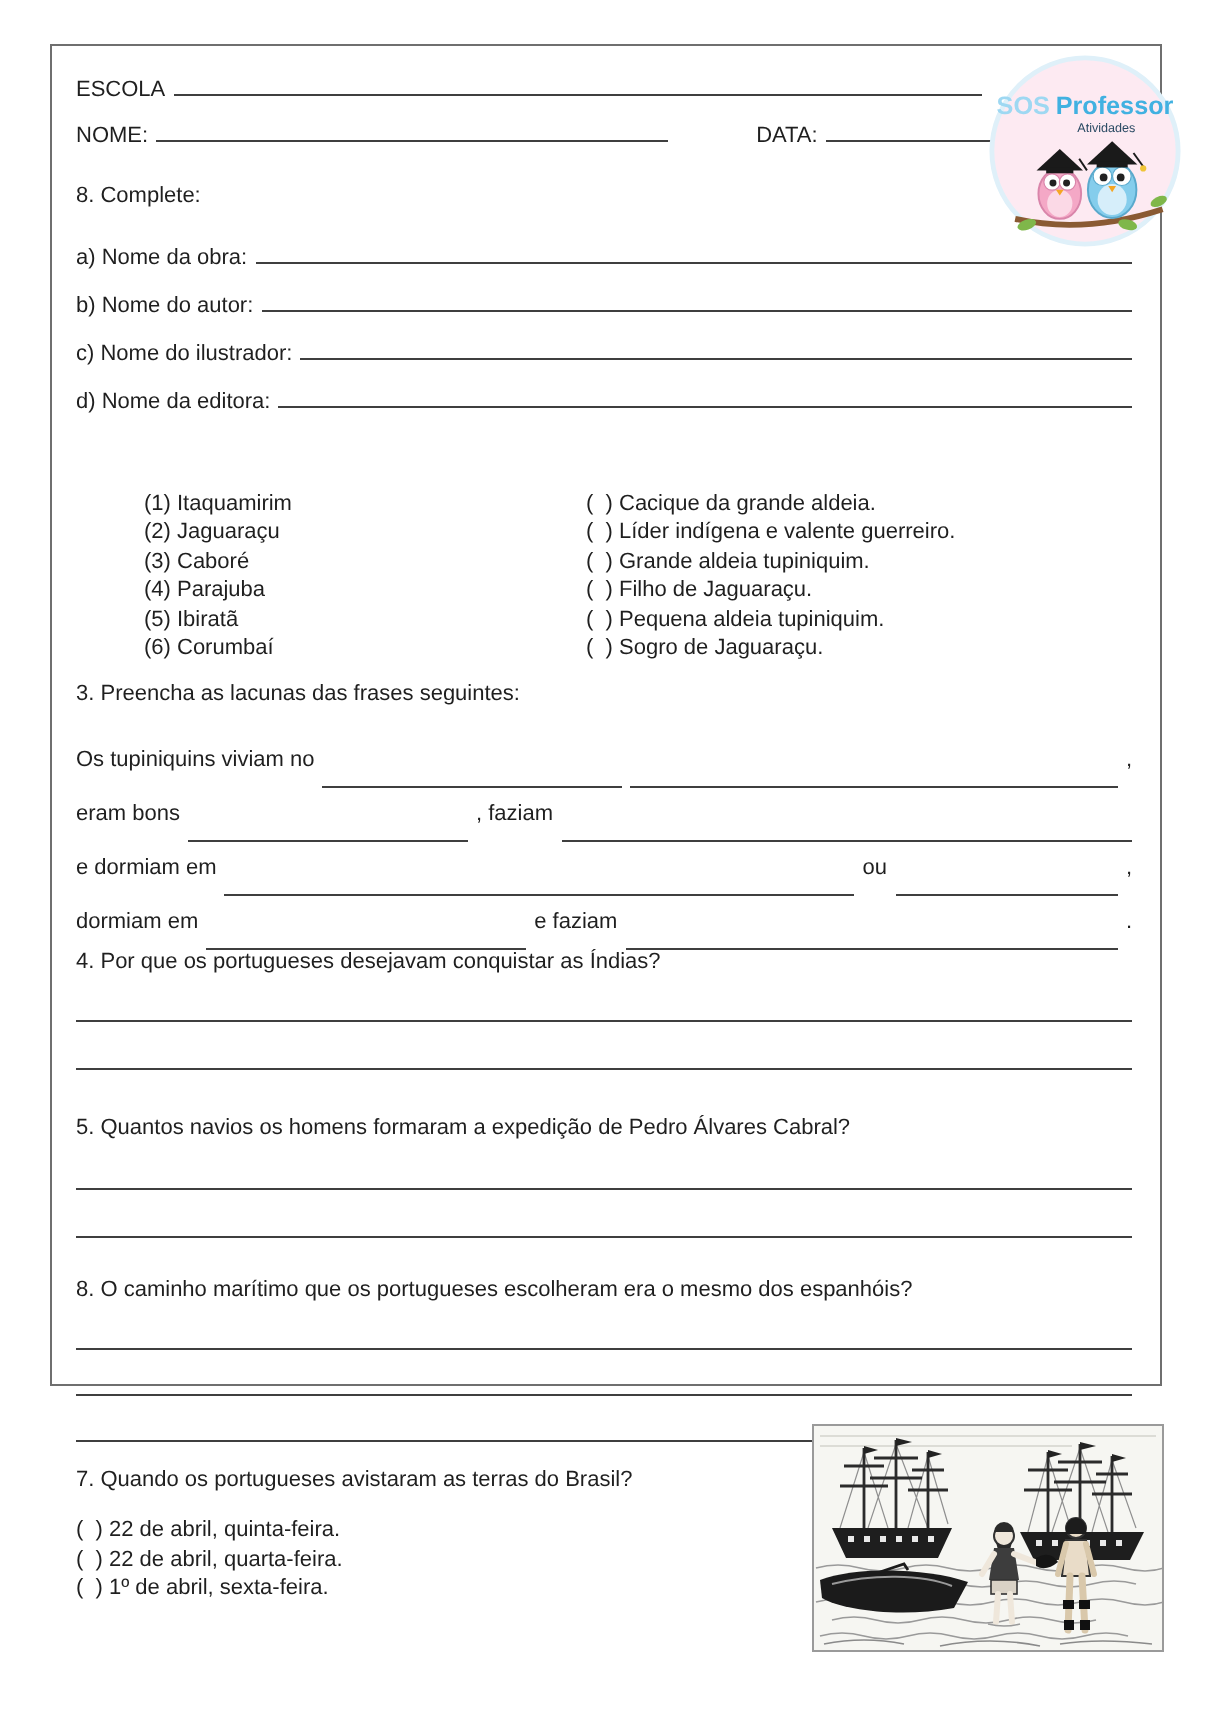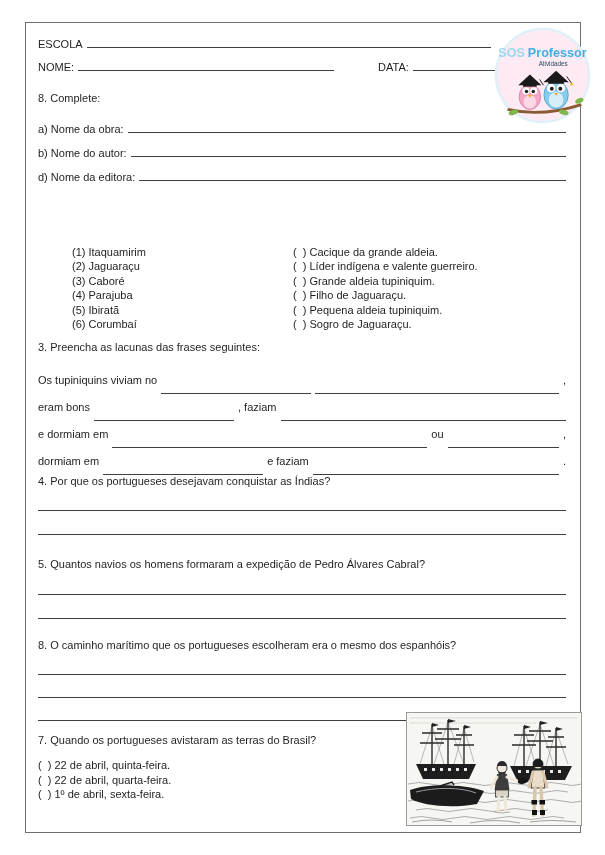--- a/index.html
+++ b/index.html
@@ -1,18 +1,18 @@
 <!DOCTYPE html>
 <html><head>
 <meta charset="utf-8">
 <style>
   html,body{margin:0;padding:0;background:#ffffff;}
   .page{position:relative;width:605px;height:855px;background:#ffffff;overflow:hidden;
         font-family:"Liberation Sans",sans-serif;color:#1f1f1f;}
-  .frame{position:absolute;left:25px;top:22px;width:556px;height:811px;
+  .frame{position:absolute;left:25px;top:22px;width:556px;height:671px;
          border:1.5px solid #6f6f6f;box-sizing:border-box;background:#ffffff;}
   .abs{position:absolute;left:12px;right:14px;}
   .row{display:flex;align-items:baseline;gap:4px;font-size:11px;}
   .txt{white-space:nowrap;}
   .blank{border-bottom:1px solid #3f3f3f;height:12px;display:block;}
   .fillb{flex:1;}
   .q-title{font-size:11px;white-space:nowrap;}
   .item-row{height:24px;line-height:24px;}
   .cols{display:flex;}
   .colL{width:221px;flex:none;margin-left:34px;}
@@ -46,20 +46,24 @@
     <div class="abs" style="top:94px;" id="q1-items">
         <div class="row item-row">
           <span class="txt">a) Nome da obra: </span>
           <span class="blank fillb"></span>
         </div>
         <div class="row item-row">
           <span class="txt">b) Nome do autor:</span>
           <span class="blank fillb"></span>
         </div>
         <div class="row item-row">
+          <span class="txt">c) Nome do ilustrador:</span>
+          <span class="blank fillb"></span>
+        </div>
+        <div class="row item-row">
           <span class="txt">d) Nome da editora:</span>
           <span class="blank fillb"></span>
         </div>
       </div>
 
     <div class="cols abs" style="top:222px;">
       <div class="colL" id="q2-left">
           <div class="mline">(1) Itaquamirim</div>
           <div class="mline">(2) Jaguaraçu</div>
           <div class="mline">(3) Caboré</div>

